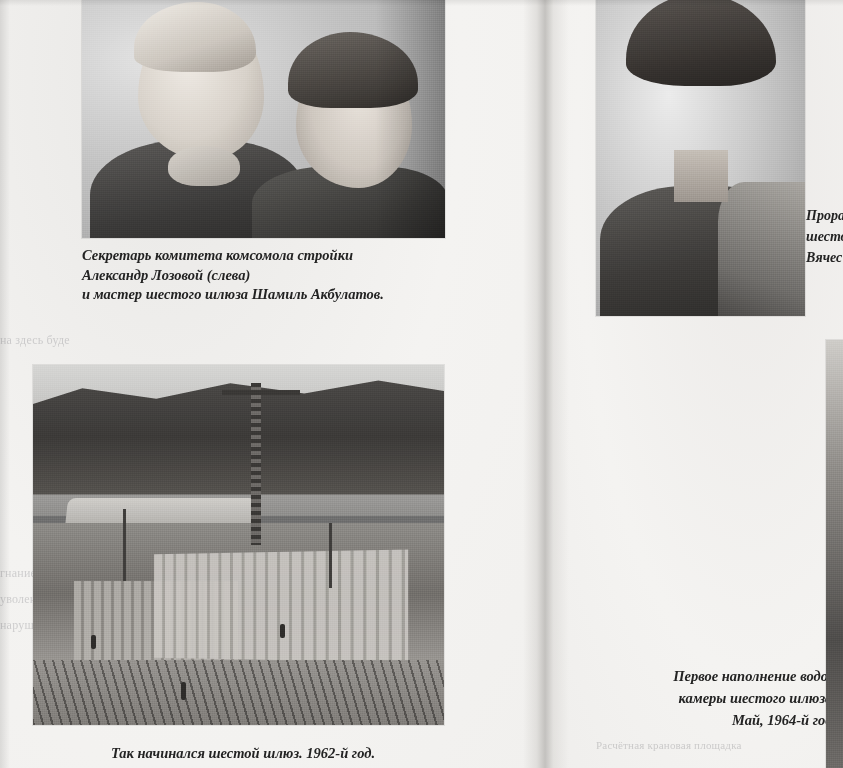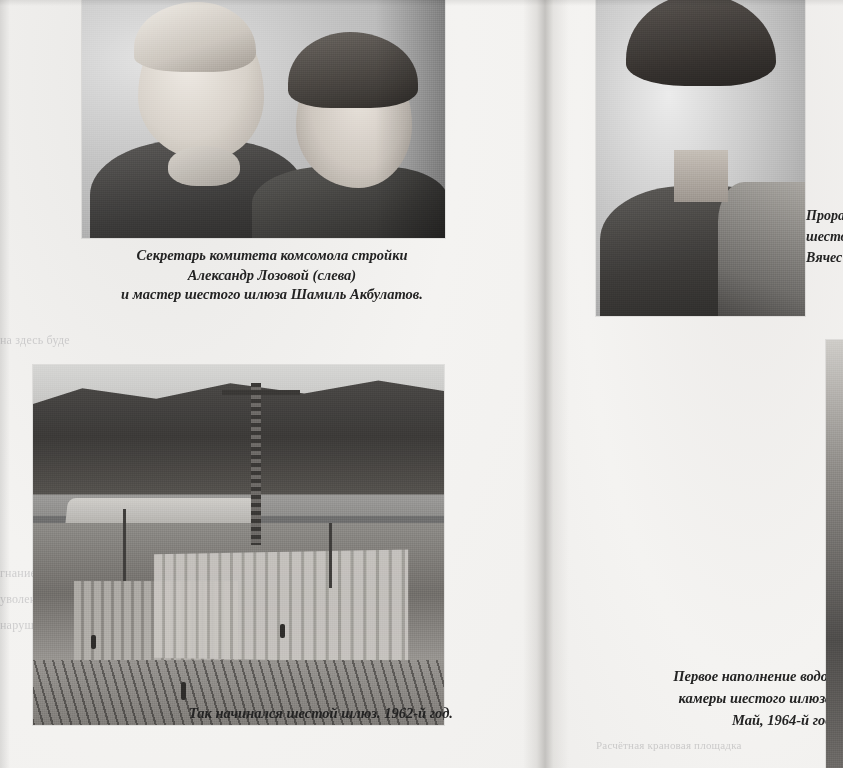--- a/index.html
+++ b/index.html
@@ -234,22 +234,22 @@
   .caption {
     position: absolute;
     font-family: "Liberation Serif", serif;
     font-style: italic;
     font-weight: bold;
     color: #232323;
     font-size: 14.5px;
     line-height: 19.5px;
     white-space: pre-line;
   }
-  #caption-two-men { left: 82px; top: 246px; width: 380px; text-align: center; }
-  #caption-site    { left: 33px; top: 704px; width: 420px; text-align: right; }
+  #caption-two-men { left: 82px; top: 246px; width: 380px; text-align: left; }
+  #caption-site    { left: 33px; top: 744px; width: 420px; text-align: center; }
   #caption-foreman { left: 806px; top: 205px; width: 120px; text-align: left; font-size: 14px; line-height: 21px; }
   #caption-filling { left: 586px; top: 665px; width: 250px; text-align: right; line-height: 22px; }
 
   .edge-shadow-left {
     position: absolute; left: 0; top: 0; width: 10px; height: 768px;
     background: linear-gradient(to right, rgba(0,0,0,0.10), rgba(0,0,0,0));
   }
   .edge-shadow-top {
     position: absolute; left: 0; top: 0; width: 843px; height: 6px;
     background: linear-gradient(to bottom, rgba(0,0,0,0.08), rgba(0,0,0,0));

